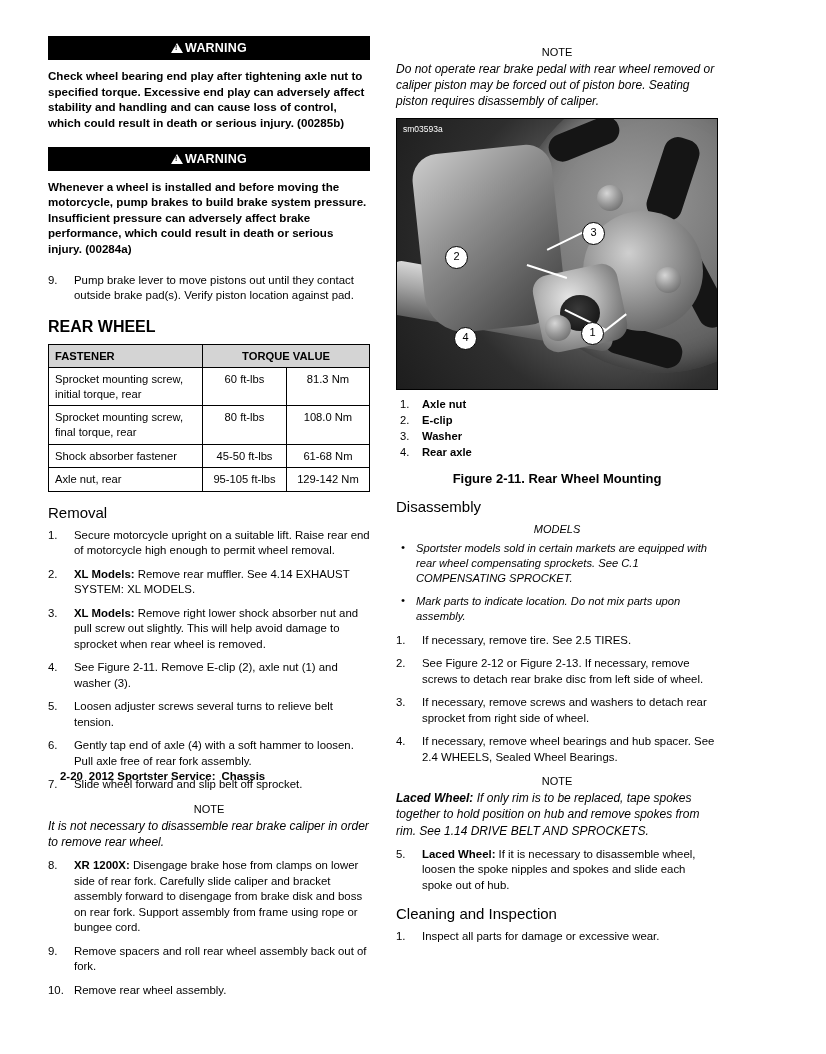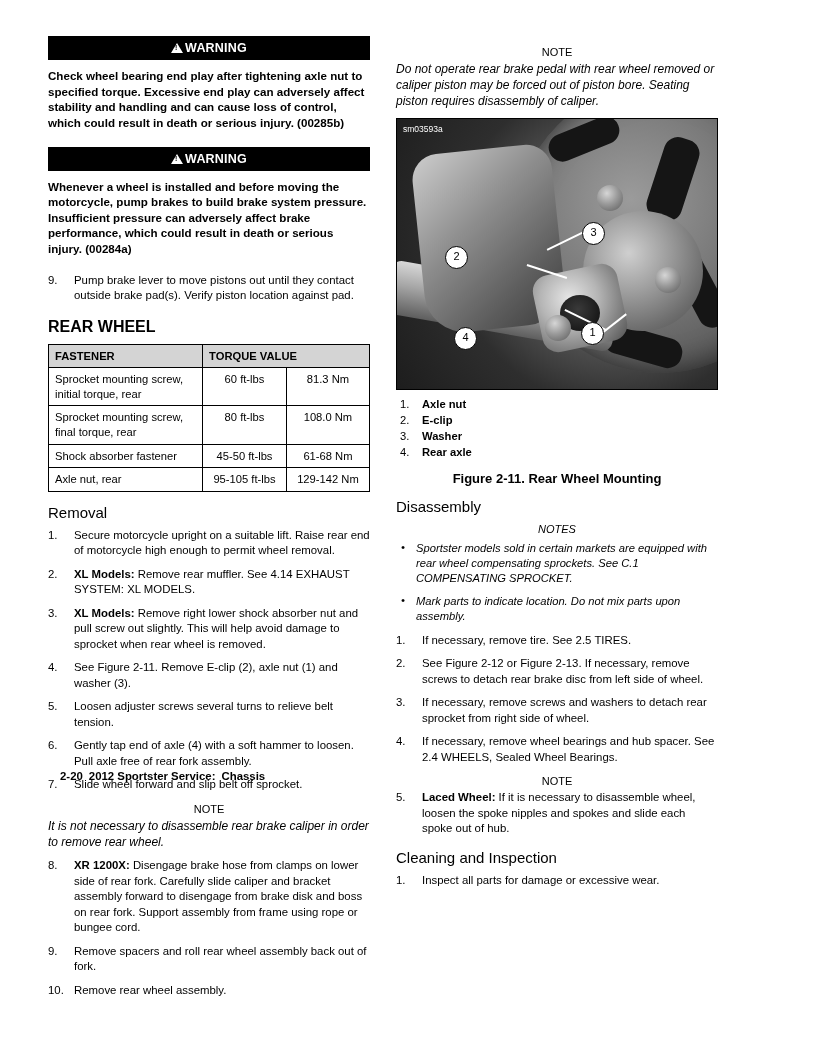--- a/index.html
+++ b/index.html
@@ -147,20 +147,21 @@
     padding: 4px 6px;
     vertical-align: top;
     line-height: 1.3;
   }
   table.torque th {
     background: #d4d4d4;
     font-weight: bold;
     text-align: left;
   }
   table.torque th.val {
+    text-align: center;
   }
   table.torque td.c {
     text-align: center;
     white-space: nowrap;
   }
   table.torque td.name {
     width: 48%;
   }
   
   .figure {
@@ -444,21 +445,21 @@
           <div class="legend-item">
             <span class="n">4.</span><span class="bold">Rear axle</span>
           </div>
         </div>
 
         <div class="fig-caption">Figure 2-11. Rear Wheel Mounting</div>
       </div>
 
       <h3 class="sub">Disassembly</h3>
 
-      <div class="notes-head">NOTES</div>
+      <div class="notes-head">MODELS</div>
       <ul class="bullets">
         <li>
           <span class="dot">•</span><span>Sportster models sold in certain markets are equipped with rear wheel compensating sprockets. See C.1 COMPENSATING SPROCKET.</span>
         </li>
         <li>
           <span class="dot">•</span><span>Mark parts to indicate location. Do not mix parts upon assembly.</span>
         </li>
       </ul>
 
       <ol class="steps">
@@ -470,20 +471,21 @@
         </li>
         <li>
           <span class="num">3.</span><span>If necessary, remove screws and washers to detach rear sprocket from right side of wheel.</span>
         </li>
         <li>
           <span class="num">4.</span><span>If necessary, remove wheel bearings and hub spacer. See 2.4 WHEELS, Sealed Wheel Bearings.</span>
         </li>
       </ol>
 
       <div class="note-head">NOTE</div>
+      <div class="note-body"><span class="bold">Laced Wheel:</span> <span>If only rim is to be replaced, tape spokes together to hold position on hub and remove spokes from rim. See 1.14 DRIVE BELT AND SPROCKETS.</span></div>
 
       <ol class="steps">
         <li>
           <span class="num">5.</span><span class="bold">Laced Wheel:</span> <span>If it is necessary to disassemble wheel, loosen the spoke nipples and spokes and slide each spoke out of hub.</span>
         </li>
       </ol>
 
       <h3 class="sub">Cleaning and Inspection</h3>
 
       <ol class="steps">

